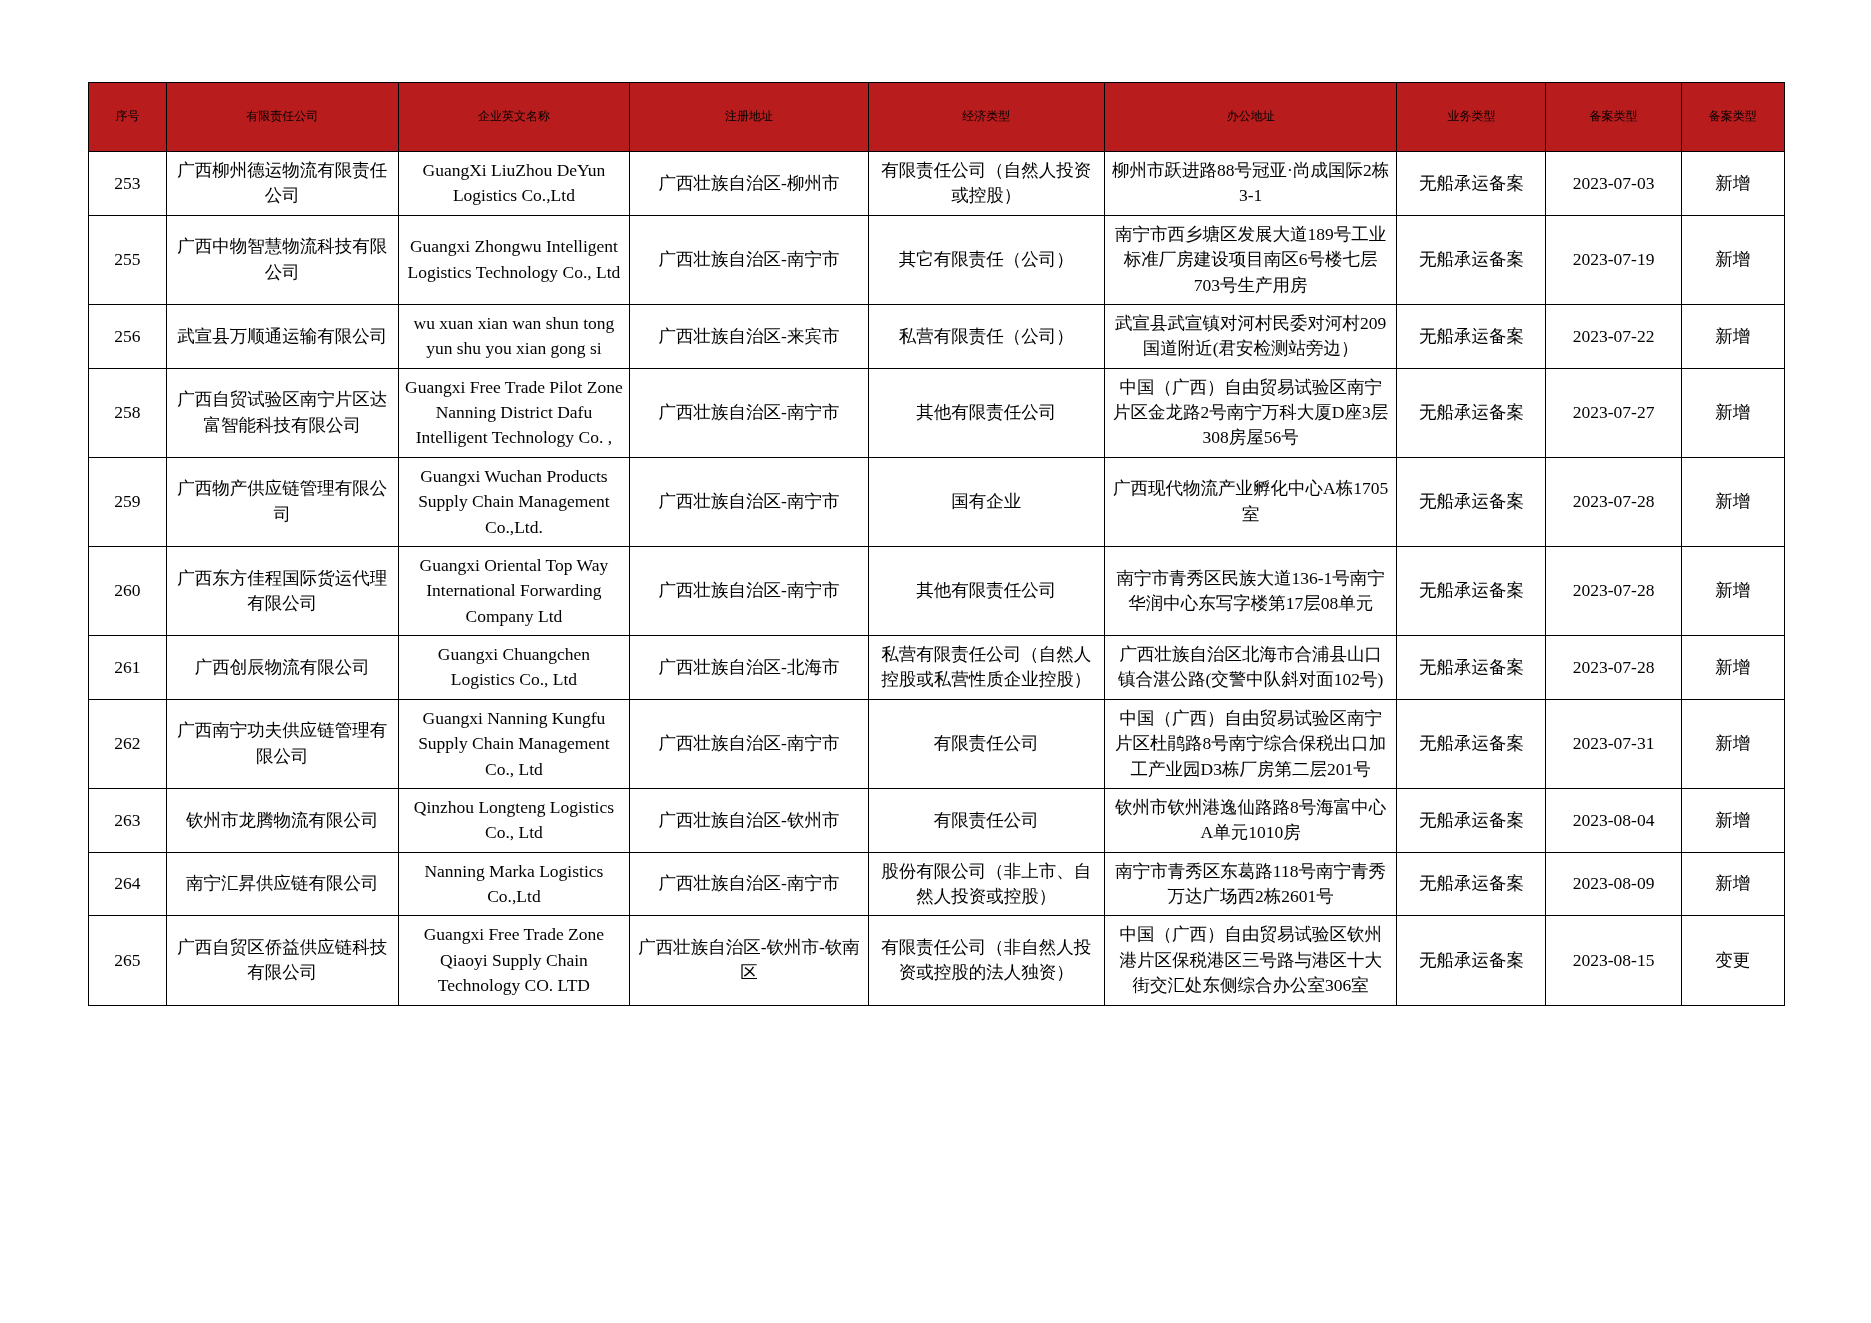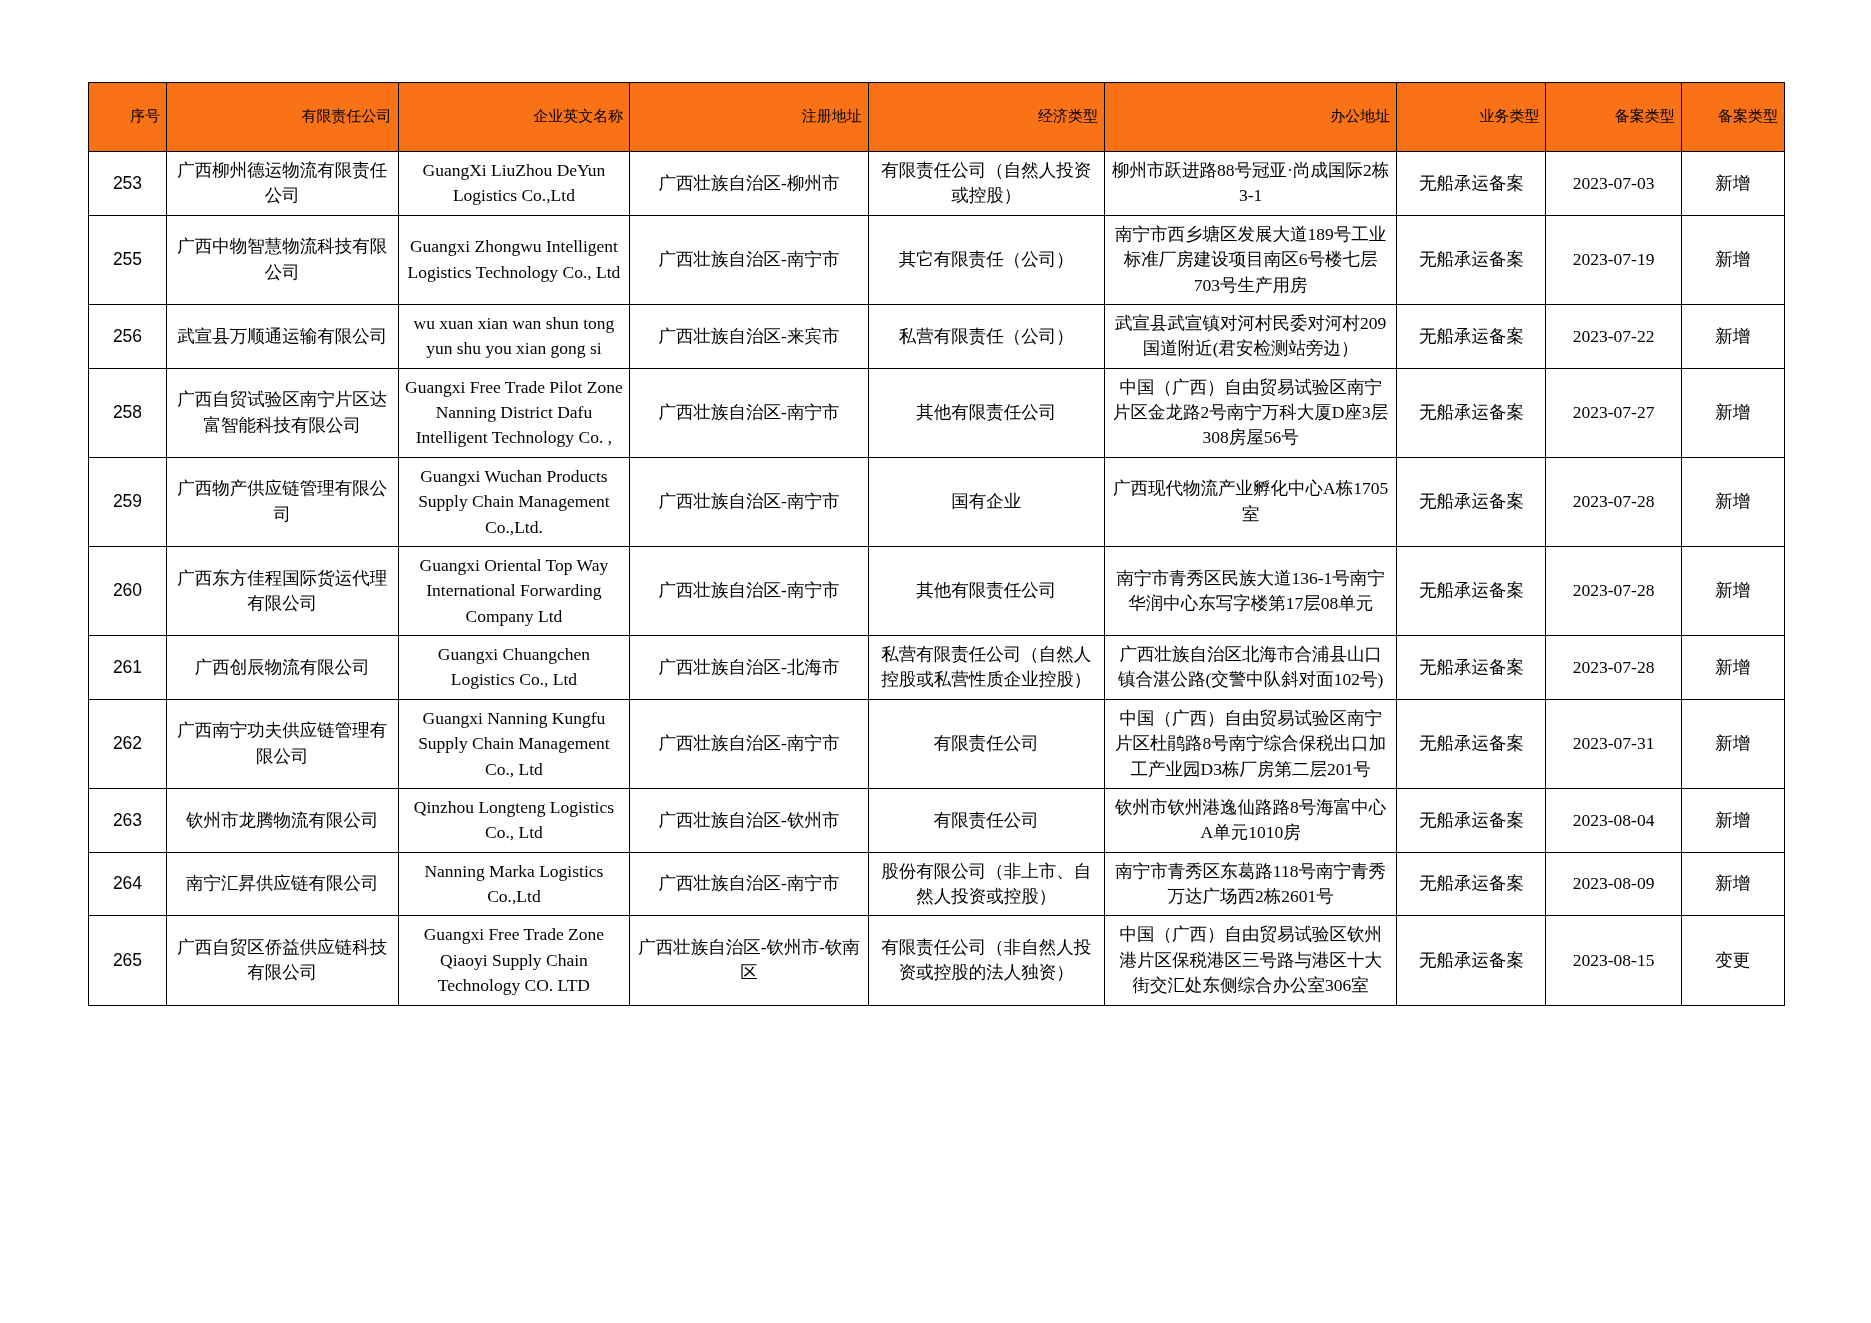--- a/index.html
+++ b/index.html
@@ -30,30 +30,29 @@
     border: 1px solid #000000;
     text-align: center;
     vertical-align: middle;
     font-size: 17.5px;
     line-height: 1.45;
     padding: 6px 6px;
     word-wrap: break-word;
     overflow-wrap: break-word;
   }
   table.reg-table thead th {
-    background: #f97316;
+    background: #b91c1c;
     font-weight: normal;
     height: 56px;
-    font-size: 15px;
-    text-align: right;
+    font-size: 12px;
   }
   table.reg-table tbody tr {
     background: #ffffff;
   }
-  td.col-idx { font-family: Liberation Sans, sans-serif; }
+  td.col-idx { font-family: Liberation Serif, serif; }
   col.c-idx { width: 68px; }
   col.c-cn   { width: 202px; }
   col.c-en   { width: 202px; }
   col.c-reg  { width: 208px; }
   col.c-eco  { width: 206px; }
   col.c-off  { width: 255px; }
   col.c-biz  { width: 130px; }
   col.c-time { width: 118px; }
   col.c-type { width: 90px; }
 </style>

